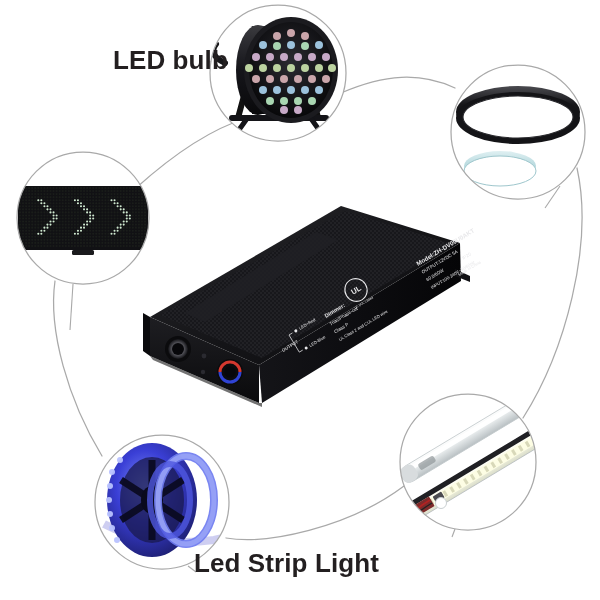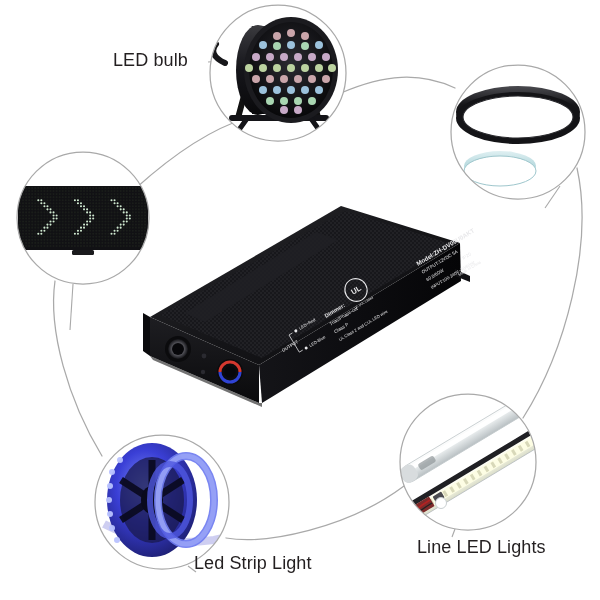--- a/index.html
+++ b/index.html
@@ -4,25 +4,25 @@
 <style>
   html,body{margin:0;padding:0;background:#ffffff;}
   body{width:600px;height:600px;overflow:hidden;font-family:"Liberation Sans",sans-serif;}
   #stage{position:relative;width:600px;height:600px;background:#fff;}
   #stage svg.layer{position:absolute;left:0;top:0;width:600px;height:600px;}
 
   .callout-label{
     position:absolute;
     color:#231f20;
     font-family:"Liberation Sans",sans-serif;
-    font-size:18px;
+    font-size:26px;
     line-height:23px;
     letter-spacing:0.1px;
     white-space:pre-line;
-    font-weight:400;
+    font-weight:700;
   }
   #lbl-led-bulb{left:113px;top:49px;}
   #lbl-led-display{left:2px;top:285px;}
   #lbl-ceiling-light{left:535px;top:209px;}
   #lbl-led-strip{left:194px;top:552px;}
   #lbl-line-led{left:417px;top:536px;}
 </style>
 </head>
 <body>
 
@@ -1212,15 +1212,14 @@
       </g>
     </g>
   </svg>
 
   <div class="callout-label" id="lbl-led-bulb">LED bulb</div>
 
 
 
   <div class="callout-label" id="lbl-led-strip">Led Strip Light</div>
 
-  <div class="callout-label" id="lbl-line-led">Line LED Lights</div>
 
 </div>
 
 </body></html>

